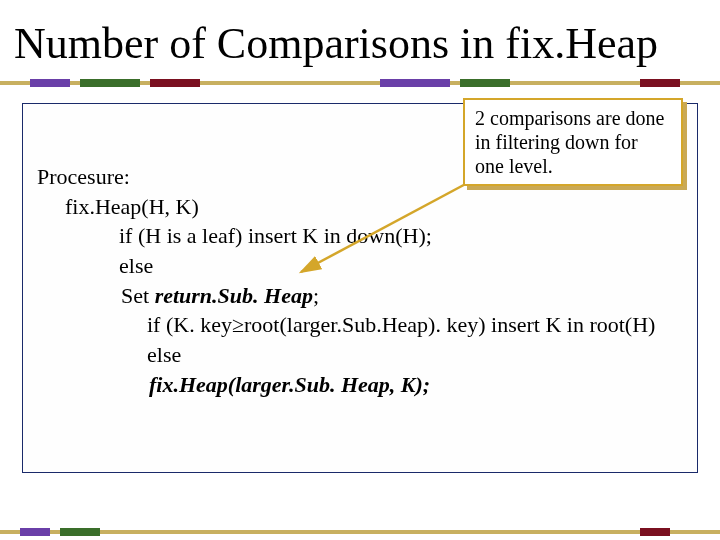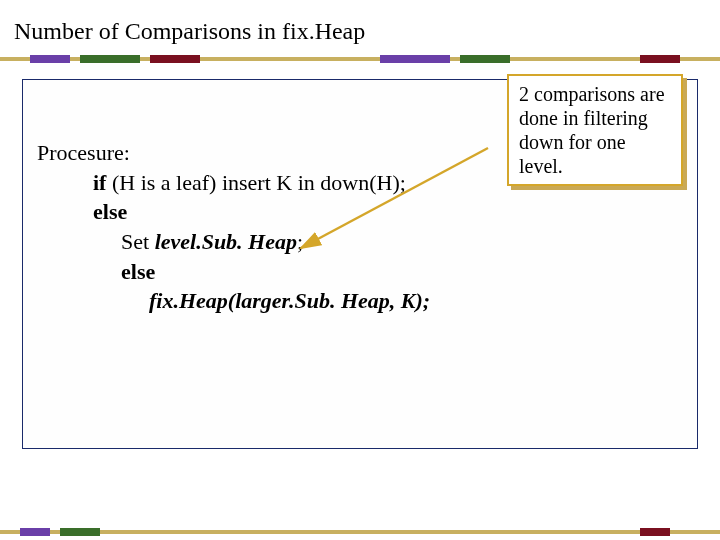--- a/index.html
+++ b/index.html
@@ -5,21 +5,21 @@
   * { box-sizing: border-box; margin: 0; padding: 0; }
   body {
     width: 720px;
     height: 540px;
     background: #fff;
     font-family: "Times New Roman", Times, serif;
     position: relative;
     overflow: hidden;
   }
   .title {
-    font-size: 24px;
+    font-size: 44px;
     color: #000;
     padding: 18px 14px 8px 14px;
     font-weight: normal;
   }
   .rule {
     position: relative;
     height: 12px;
     margin-bottom: 14px;
   }
   .rule .base {
@@ -43,21 +43,21 @@
     height: 370px;
     position: relative;
     font-size: 22px;
     line-height: 1.35;
     color: #000;
   }
   .callout {
     position: absolute;
     top: -6px;
     right: 14px;
-    width: 176px;
+    width: 220px;
     background: #fff;
     border: 2px solid #d4a62a;
     box-shadow: 4px 4px 0 #caa955;
     padding: 6px 10px;
     font-size: 20px;
     line-height: 1.2;
     z-index: 5;
   }
   .arrow {
     position: absolute;
@@ -71,21 +71,21 @@
   }
   .bottom-bar .b1 { position:absolute; left:0; right:0; top:8px; height:4px; background:#c8b060; }
   .bottom-bar .bs1 { position:absolute; top:6px; height:8px; left:20px; width:30px; background:#6a3fa8;}
   .bottom-bar .bs2 { position:absolute; top:6px; height:8px; left:60px; width:40px; background:#3a6e2a;}
   .bottom-bar .bs3 { position:absolute; top:6px; height:8px; left:640px; width:30px; background:#7a1020;}
   .ind0 { padding-left: 0; margin-top: 46px; }
   .ind1 { padding-left: 28px; }
   .ind2 { padding-left: 56px; }
   .ind3 { padding-left: 84px; }
   .ind4 { padding-left: 112px; }
-  .b { font-weight: bold; }
+  .b { font-weight: normal; margin-left: 26px; }
   .bi { font-weight: bold; font-style: italic; }
 </style>
 </head>
 <body>
 
 <div class="title">Number of Comparisons in fix.Heap</div>
 
 <div class="rule">
   <div class="base"></div>
   <div class="seg s1"></div>
@@ -105,26 +105,30 @@
   <svg class="arrow" style="left:270px; top:60px;" width="200" height="120">
     <defs>
       <marker id="ah" markerWidth="10" markerHeight="10" refX="8" refY="3" orient="auto">
         <path d="M0,0 L9,3 L0,6 Z" fill="#d4a62a"></path>
       </marker>
     </defs>
     <line x1="195" y1="8" x2="8" y2="108" stroke="#d4a62a" stroke-width="2.5" marker-end="url(#ah)"></line>
   </svg>
 
   <div class="ind0">Procesure:</div>
+  <div class="ind1">fix.Heap(H, K)</div>
   <div class="ind2">
     <span class="b">if</span><span> (H is a leaf) insert K in down(H);</span>
   </div>
   <div class="ind2 b">else</div>
   <div class="ind3">
-    <span>Set </span><span class="bi">level.Sub. Heap</span><span>;</span>
+    <span>Set </span><span class="bi">return.Sub. Heap</span><span>;</span>
+  </div>
+  <div class="ind3">
+    <span class="b">if</span><span> (K. key</span><span>≥</span><span>root(larger.Sub.Heap). key) insert K in root(H)</span>
   </div>
   <div class="ind3 b">else</div>
   <div class="ind4 bi">fix.Heap(larger.Sub. Heap, K);</div>
 </div>
 
 <div class="bottom-bar">
   <div class="b1"></div>
   <div class="bs1"></div>
     <div class="bs2"></div>
     <div class="bs3"></div>

